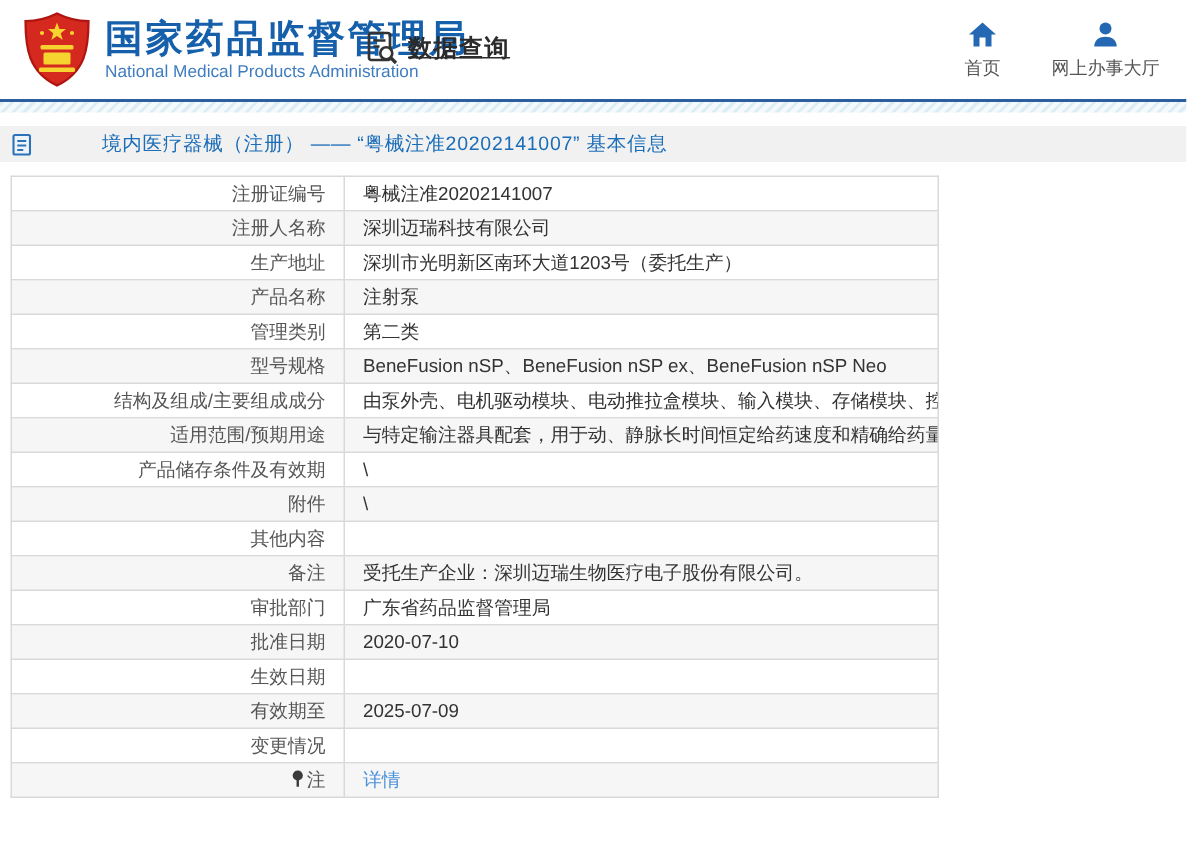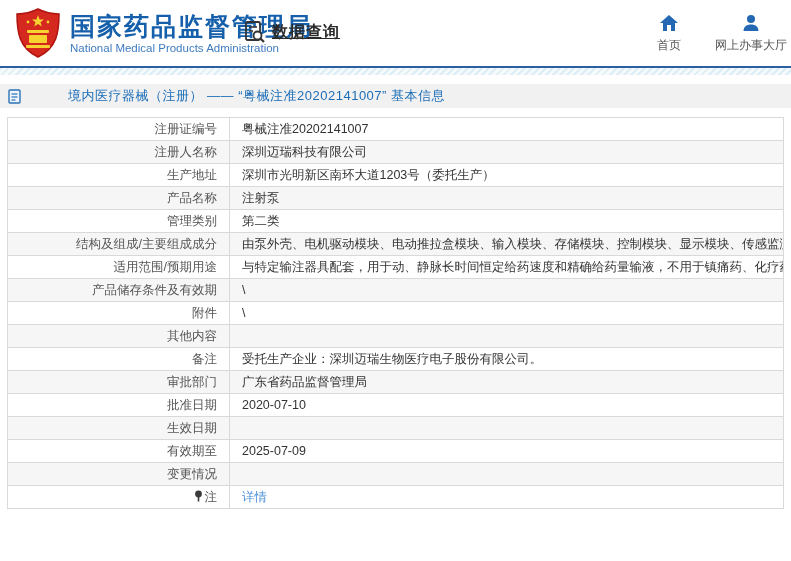--- a/index.html
+++ b/index.html
@@ -11,38 +11,38 @@
   .brand { position:absolute; left:16px; top:8px; display:flex; align-items:center; }
   .emblem { width:44px; height:50px; flex:0 0 auto; }
   .brand-text { margin-left:10px; }
   .brand-cn { color:#1660ab; font-size:25px; font-weight:bold; letter-spacing:2px; line-height:30px; }
   .brand-en { color:#3f7cc0; font-size:11.5px; line-height:15px; }
 
   .data-query { position:absolute; left:243px; top:20px; display:flex; align-items:center;
     cursor:pointer; }
   .data-query span { color:#2b2b2b; font-size:16px; font-weight:bold; margin-left:5px; letter-spacing:1px;text-decoration:underline; }
 
-  .top-links { position:absolute; right:4px; top:14px; display:flex; }
+  .top-links { position:absolute; right:18px; top:14px; display:flex; }
   .top-link { display:flex; flex-direction:column; align-items:center; margin-left:34px;
     text-decoration:none; cursor:pointer; }
   .top-link .lbl { color:#555; font-size:12px; margin-top:5px; white-space:nowrap; }
 
   
   .header-rule { height:2px; background:#2d5f9e; }
   .header-hatch { height:7px;
     background:repeating-linear-gradient(135deg,#dcedf5 0px,#dcedf5 2px,#f4fafc 2px,#f4fafc 5px); }
 
   
   .title-bar { margin-top:9px; height:24px; background:#f1f1f1; display:flex;
     align-items:center; padding-left:8px;gap:43px; }
   .title-bar .doc-ic { margin-right:4px; flex:0 0 auto; }
   .title-bar .ttl { color:#1b6db8; font-size:13px; letter-spacing:0.5px; }
 
   
-  table.info { margin:9px 7px 0 7px; width:777px; border-collapse:collapse;
+  table.info { margin:9px 7px 0 7px; width:619px; border-collapse:collapse;
     border:1px solid #c6c6c6; table-layout:fixed; }
   table.info tr { height:23px; }
   table.info tr:nth-child(even) td { background:#f6f6f6; }
   table.info td { border:1px solid #d9d9d9; font-size:12.5px; vertical-align:middle;
     white-space:nowrap; overflow:hidden; }
   td.cell-label { width:222px; text-align:right; color:#555; padding-right:12px; }
   td.cell-value { color:#333; padding-left:12px; }
   td.cell-value a { color:#4a90d9; text-decoration:none; cursor:pointer; }
   .pin-ic { display:inline-block; vertical-align:-1px; margin-right:2px; }
 </style>
@@ -125,20 +125,24 @@
   </tr>
         <tr>
     <td class="cell-label">产品名称</td>
     <td class="cell-value">注射泵</td>
   </tr>
         <tr>
     <td class="cell-label">管理类别</td>
     <td class="cell-value">第二类</td>
   </tr>
         <tr>
+    <td class="cell-label">型号规格</td>
+    <td class="cell-value">BeneFusion nSP、BeneFusion nSP ex、BeneFusion nSP Neo</td>
+  </tr>
+        <tr>
     <td class="cell-label">结构及组成/主要组成成分</td>
     <td class="cell-value">由泵外壳、电机驱动模块、电动推拉盒模块、输入模块、存储模块、控制模块、显示模块、传感监测模块和报警模块组成</td>
   </tr>
         <tr>
     <td class="cell-label">适用范围/预期用途</td>
     <td class="cell-value">与特定输注器具配套，用于动、静脉长时间恒定给药速度和精确给药量输液，不用于镇痛药、化疗药物、胰岛素的输注。</td>
   </tr>
         <tr>
     <td class="cell-label">产品储存条件及有效期</td>
     <td class="cell-value">\</td>

